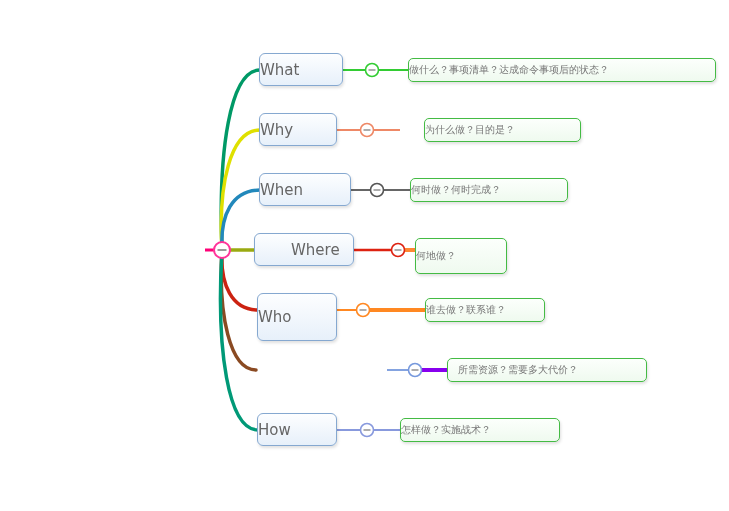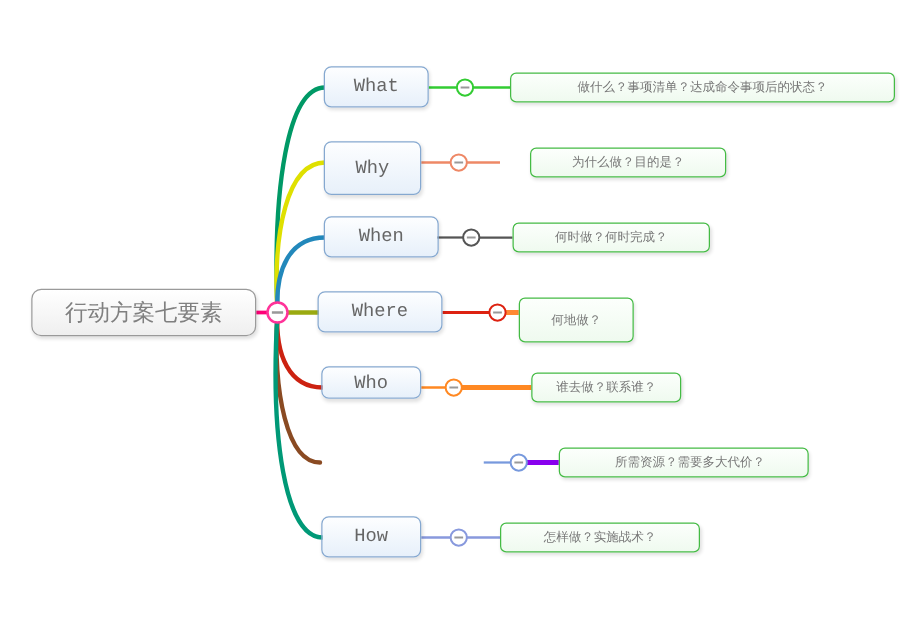--- a/index.html
+++ b/index.html
@@ -7,25 +7,24 @@
     width: 729px; height: 511px;
     background: #ffffff;
     font-family: "DejaVu Sans", "Liberation Sans", sans-serif;
     position: relative;
     overflow: hidden;
   }
   .canvas { position: absolute; left: 0; top: 0; width: 729px; height: 511px; }
   svg.wires { position: absolute; left: 0; top: 0; }
   .node {
     position: absolute;
-    display: flex; align-items: center; justify-content: center;
+    display: flex; align-items: center; 
     box-sizing: border-box;
     white-space: nowrap;
     box-shadow: 1px 2px 3px rgba(0,0,0,0.12);
-    font-family: Liberation Mono, monospace;
   }
   .root-node {
     background: linear-gradient(#ffffff, #efefef);
     border: 1px solid #9a9a9a;
     border-radius: 8px;
     color: #808080;
     font-size: 18px;
   }
   .branch-node {
     background: linear-gradient(#fdfeff, #e7f0fa);
@@ -107,37 +106,34 @@
       <circle cx="367" cy="430" r="6.5" fill="#ffffff" stroke-width="1.6" stroke="#8899dd"></circle>
       <line x1="363.5" y1="430" x2="370.5" y2="430" stroke-width="1.6" stroke="#999999"></line>
     </g>
 
     <g>
       <circle cx="222" cy="250" r="8" fill="#ffffff" stroke-width="2" stroke="#ff3399"></circle>
       <line x1="217.5" y1="250" x2="226.5" y2="250" stroke-width="2" stroke="#999999"></line>
     </g>
   </svg>
 
-  <div class="node root-node" style="left:25px; top:231px; width:180px; height:38px;">
-    <span>行动方案七要素</span>
-  </div>
 
   <div class="node branch-node" style="left:259px; top:53px;  width:84px;  height:33px;">
       <span>What</span>
     </div>
-  <div class="node branch-node" style="left:259px; top:113px; width:78px;  height:43px;">
+  <div class="node branch-node" style="left:259px; top:113px; width:78px;  height:33px;">
       <span>Why</span>
     </div>
   <div class="node branch-node" style="left:259px; top:173px; width:92px;  height:33px;">
       <span>When</span>
     </div>
-  <div class="node branch-node" style="left:254px; top:233px; width:100px; height:33px;">
+  <div class="node branch-node" style="left:254px; top:233px; width:100px; height:33px;padding-left:36px;">
       <span>Where</span>
     </div>
-  <div class="node branch-node" style="left:257px; top:293px; width:80px;  height:26px;">
+  <div class="node branch-node" style="left:257px; top:293px; width:80px;  height:48px;">
       <span>Who</span>
     </div>
   <div class="node branch-node" style="left:257px; top:413px; width:80px;  height:33px;">
       <span>How</span>
     </div>
 
   <div class="node child-node" style="left:408px; top:58px;  width:308px; height:24px;">
       <span>做什么？事项清单？达成命令事项后的状态？</span>
     </div>
   <div class="node child-node" style="left:424px; top:118px; width:157px; height:24px;">

